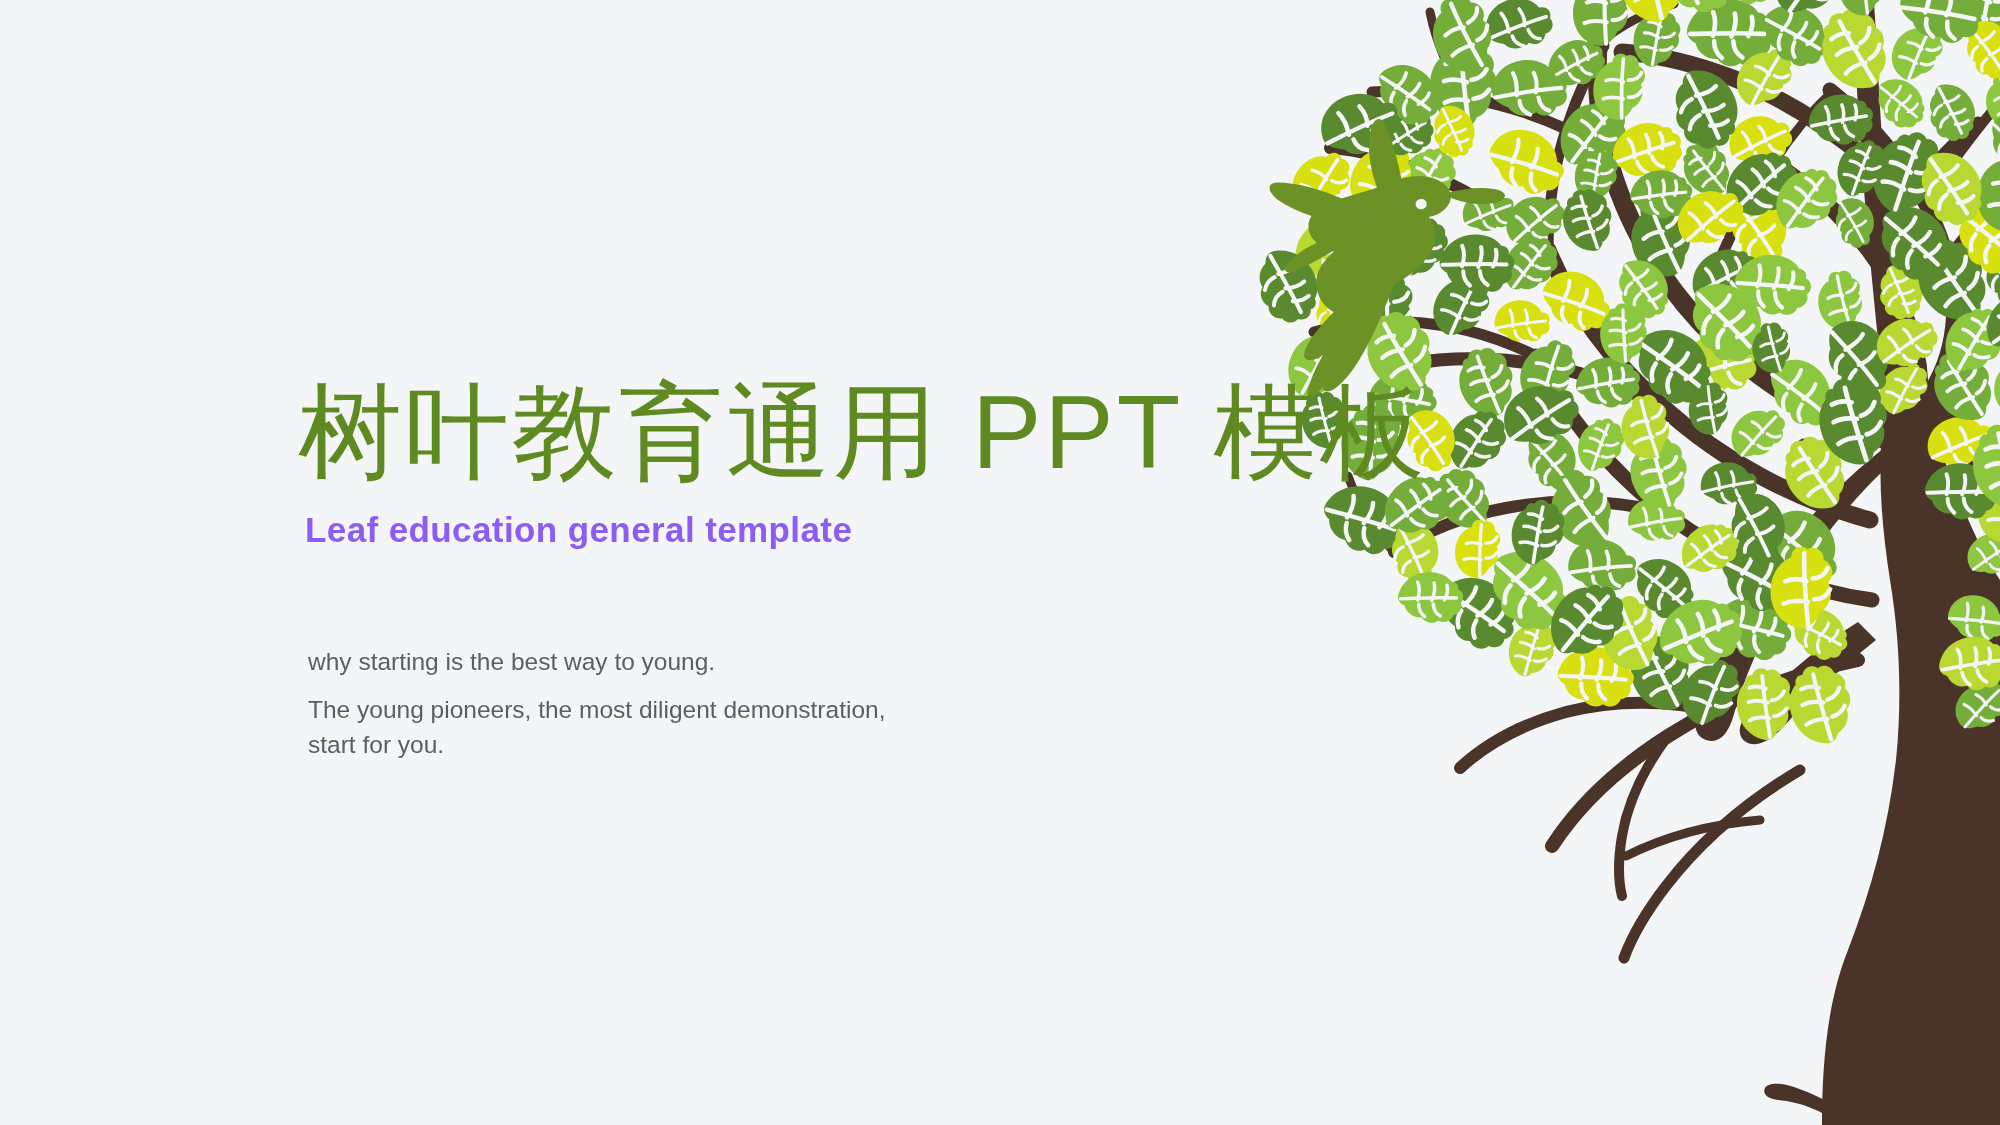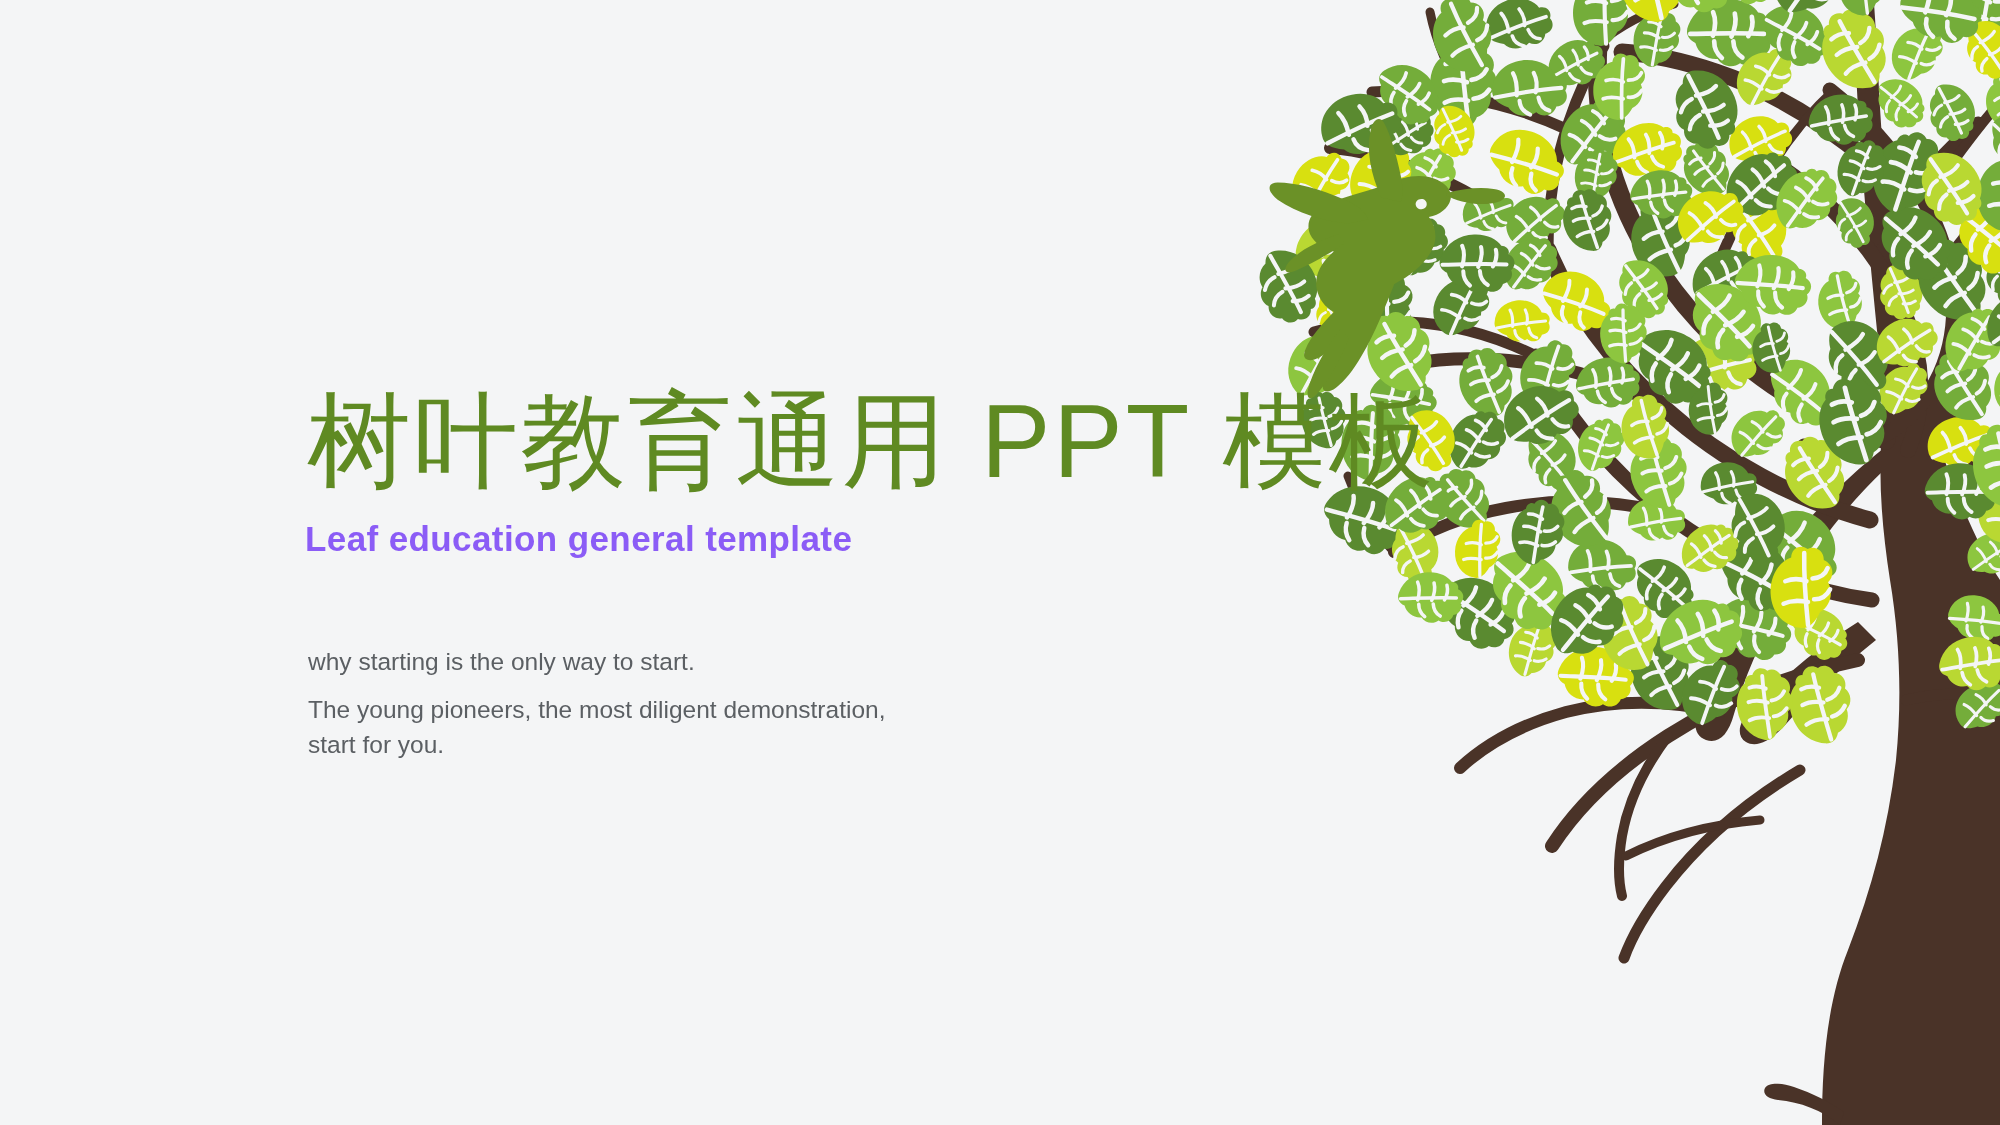--- a/index.html
+++ b/index.html
@@ -28,21 +28,21 @@
 
   
   #text-block {
     position: absolute;
     left: 290px;
     top: 368px;
     width: 1060px;
   }
 
   #page-title {
-    margin: 17px;
+    margin: 8px;
     font-family: "Liberation Sans", "DejaVu Sans", sans-serif;
     font-size: 104px;
     font-weight: 400;
     line-height: 1.08;
     letter-spacing: 3px;
     color: #5f8a22;
     white-space: nowrap;
   }
 
   #page-subtitle {
@@ -373,17 +373,17 @@
       <path d="M126,72 C130,70 134,72 134,76 C134,80 130,82 126,80 C123,78 123,74 126,72 Z" fill="#f4f5f6"></path>
     </g>
   </svg>
 
   <div id="text-block">
     <h1 id="page-title">树叶教育通用 PPT 模板</h1>
     <div id="page-subtitle">Leaf education general template</div>
   </div>
 
   <div id="body-copy">
-    <p class="para">why starting is the only way to start.</p>
+    <p class="para">why starting is the best way to young.</p>
     <p class="para">The young pioneers, the most diligent demonstration, start for you.</p>
   </div>
 
 </div>
 
 </body></html>

